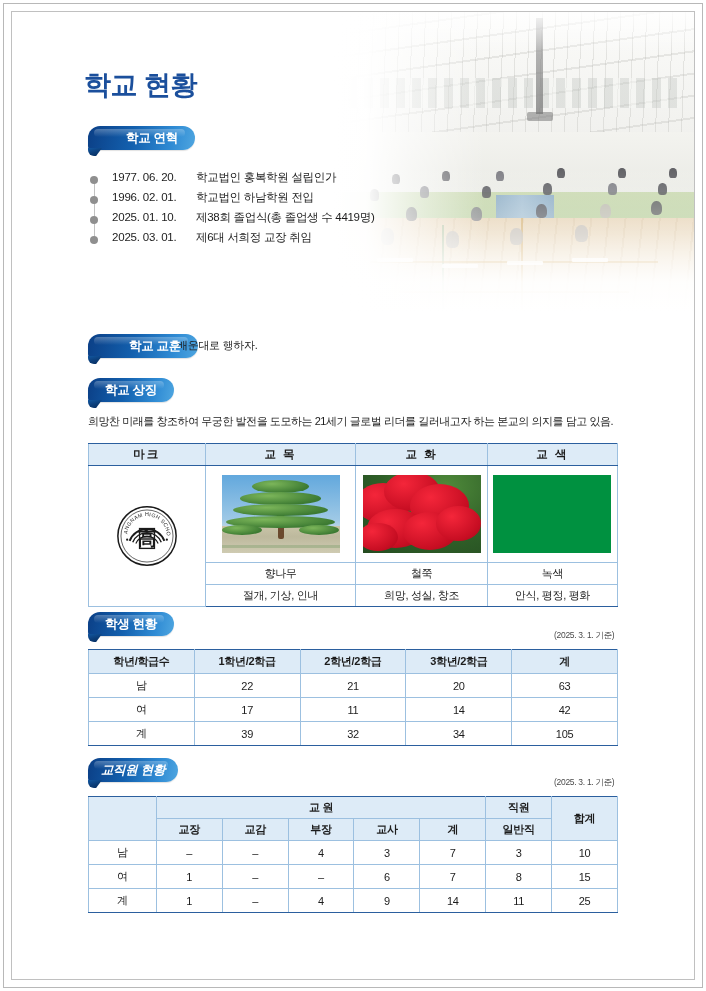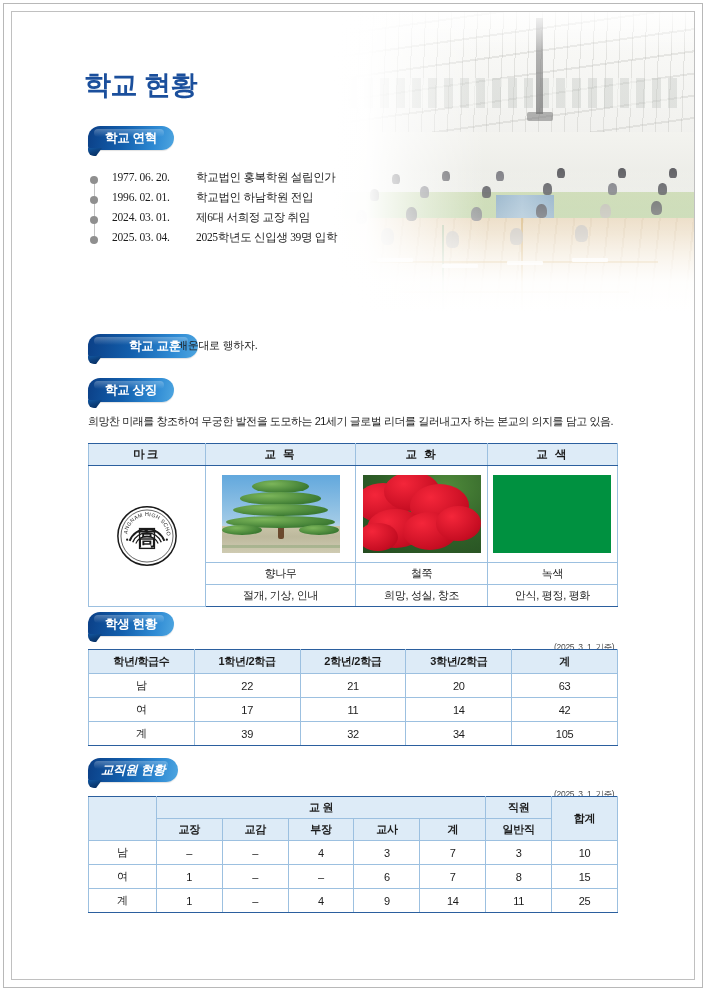--- a/index.html
+++ b/index.html
@@ -196,21 +196,20 @@
     width: 1px;
     background: #c2c2c2;
   }
   .hrow {
     position: relative;
     display: flex;
     align-items: baseline;
     height: 20px;
     font-size: 11.5px;
     color: #1c1c1c;
-    font-family: Liberation Serif, serif;
   }
   .hdot {
     position: absolute;
     left: 0px;
     top: 6px;
     width: 8px; height: 8px;
     border-radius: 50%;
     background: #8f8f8f;
   }
   .hdate {
@@ -309,21 +308,20 @@
   
   #staff-table { left: 88px; top: 796px; width: 530px; }
   #staff-table thead th { height: 21px; }
   #staff-table tbody td { height: 23px; }
 
   .note {
     position: absolute;
     font-size: 8.5px;
     color: #4a4a4a;
     letter-spacing: -0.3px;
-    margin-top: 12px;
   }
 </style>
 </head>
 <body>
 
 <div id="page">
 
   <div class="hero">
     <div class="hero-photo">
       <div class="gym-ceiling"></div>
@@ -366,47 +364,47 @@
       <div class="student" style="left:79%;top:52%;width:8px;height:10px;"></div>
       <div class="student" style="left:93%;top:52%;width:8px;height:10px;"></div>
     </div>
     <div class="hero-fade"></div>
   </div>
 
   <div class="content">
 
     <div class="page-title">학교 현황</div>
 
-    <div class="ribbon" style="left:88px; top:126px; width:86px;">
+    <div class="ribbon" style="left:88px; top:126px; width:86px;padding-left:21px;">
       <div class="ribbon-highlight"></div>
       <span>학교 연혁</span>
     </div>
 
     <div class="history">
       <div class="history-rail"></div>
 
       <div class="hrow">
         <span class="hdot"></span>
         <span class="hdate">1977. 06. 20.</span>
         <span class="htext">학교법인 홍복학원 설립인가</span>
       </div>
       <div class="hrow">
         <span class="hdot"></span>
         <span class="hdate">1996. 02. 01.</span>
         <span class="htext">학교법인 하남학원 전입</span>
       </div>
       <div class="hrow">
         <span class="hdot"></span>
-        <span class="hdate">2024. 03. 01.</span>
-        <span class="htext">제6대 서희정 교장 취임</span>
+        <span class="hdate">2025. 01. 10.</span>
+        <span class="htext">제38회 졸업식(총 졸업생 수 4419명)</span>
       </div>
       <div class="hrow">
         <span class="hdot"></span>
-        <span class="hdate">2025. 03. 04.</span>
-        <span class="htext">2025학년도 신입생 39명 입학</span>
+        <span class="hdate">2025. 03. 01.</span>
+        <span class="htext">제6대 서희정 교장 취임</span>
       </div>
     </div>
 
     <div class="ribbon" style="left:88px; top:334px; width:86px;padding-left:24px;">
       <div class="ribbon-highlight"></div>
       <span>학교 교훈</span>
     </div>
     <div class="motto-text">배운대로 행하자.</div>
 
     <div class="ribbon" style="left:88px; top:378px; width:86px;">

